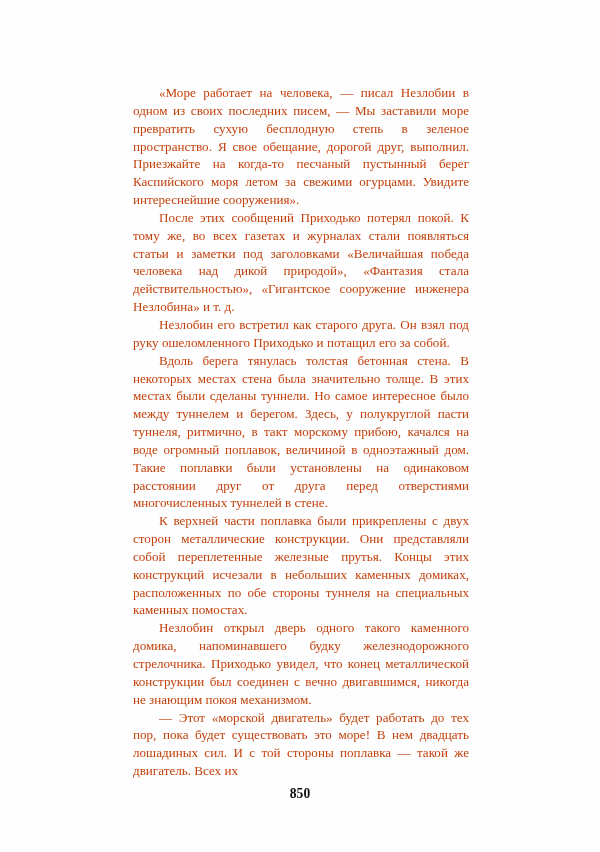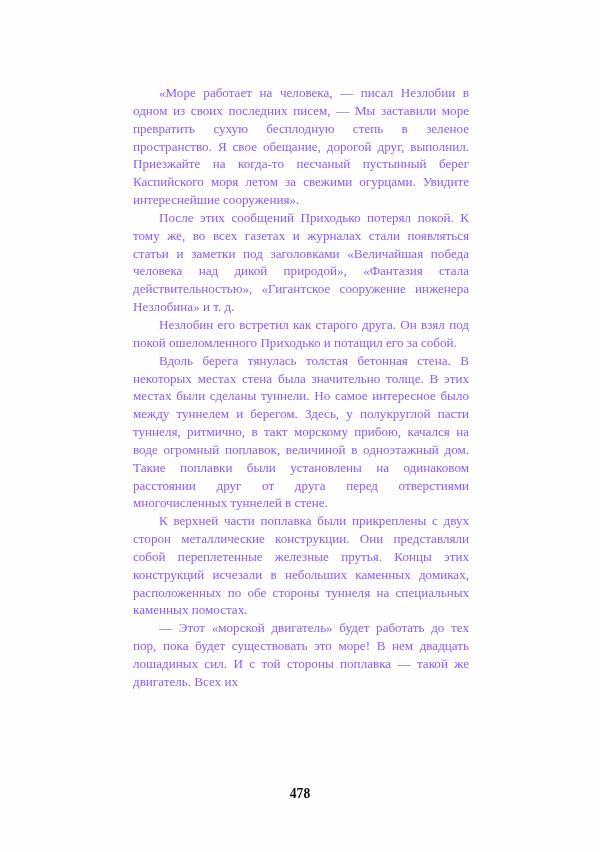--- a/index.html
+++ b/index.html
@@ -28,21 +28,21 @@
     left: 133px;
     top: 84px;
     width: 336px;
   }
   .para {
     margin: 0;
     text-indent: 26px;
     text-align: justify;
     font-size: 13.1px;
     line-height: 17.85px;
-    color: #8b5cf6;
+    color: #c2410c;
     -webkit-font-smoothing: antialiased;
     hyphens: manual;
   }
   .para:last-of-type {
     text-align: justify;
   }
   .page-number {
     position: absolute;
     left: 0;
     top: 786px;
@@ -54,19 +54,20 @@
     font-family: "Liberation Serif", "DejaVu Serif", serif;
   }
 </style>
 </head>
 <body>
 
 <div class="page">
   <div class="text-column">
     <p class="para">«Море работает на человека, — писал Незлобии в одном из своих последних писем, — Мы заставили море превратить сухую бесплодную степь в зеленое пространство. Я свое обещание, дорогой друг, выполнил. Приезжайте на когда-то песчаный пустынный берег Каспийского моря летом за свежими огурцами. Увидите интереснейшие сооружения».</p>
     <p class="para">После этих сообщений Приходько потерял покой. К тому же, во всех газетах и журналах стали появляться статьи и заметки под заголовками  «Величайшая победа человека над дикой природой», «Фантазия стала действительностью», «Гигантское сооружение инженера Незлобина» и т. д.</p>
-    <p class="para">Незлобин его встретил как старого друга. Он взял под покой ошеломленного Приходько и потащил его за собой.</p>
+    <p class="para">Незлобин его встретил как старого друга. Он взял под руку ошеломленного Приходько и потащил его за собой.</p>
     <p class="para">Вдоль берега тянулась толстая бетонная стена. В некоторых местах стена была значительно толще. В этих местах были сделаны туннели. Но самое интересное было между туннелем и берегом. Здесь, у полукруглой пасти туннеля, ритмично, в такт морскому прибою, качался на воде огромный поплавок, величиной в одноэтажный дом. Такие поплавки были установлены на одинаковом расстоянии друг от друга перед отверстиями многочисленных туннелей в стене.</p>
     <p class="para">К верхней части поплавка были прикреплены с двух сторон металлические конструкции. Они представляли собой переплетенные железные прутья. Концы этих конструкций исчезали в небольших каменных домиках, расположенных по обе стороны туннеля на специальных каменных помостах.</p>
+    <p class="para">Незлобин открыл дверь одного такого каменного домика, напоминавшего будку железнодорожного стрелочника. Приходько увидел, что конец металлической конструкции был соединен с вечно двигавшимся, никогда не знающим покоя механизмом.</p>
     <p class="para">— Этот «морской двигатель» будет работать до тех пор, пока будет существовать это море! В нем двадцать лошадиных сил. И с той стороны поплавка — такой же двигатель. Всех их</p>
   </div>
-  <div class="page-number">478</div>
+  <div class="page-number">850</div>
 </div>
 
 </body></html>

